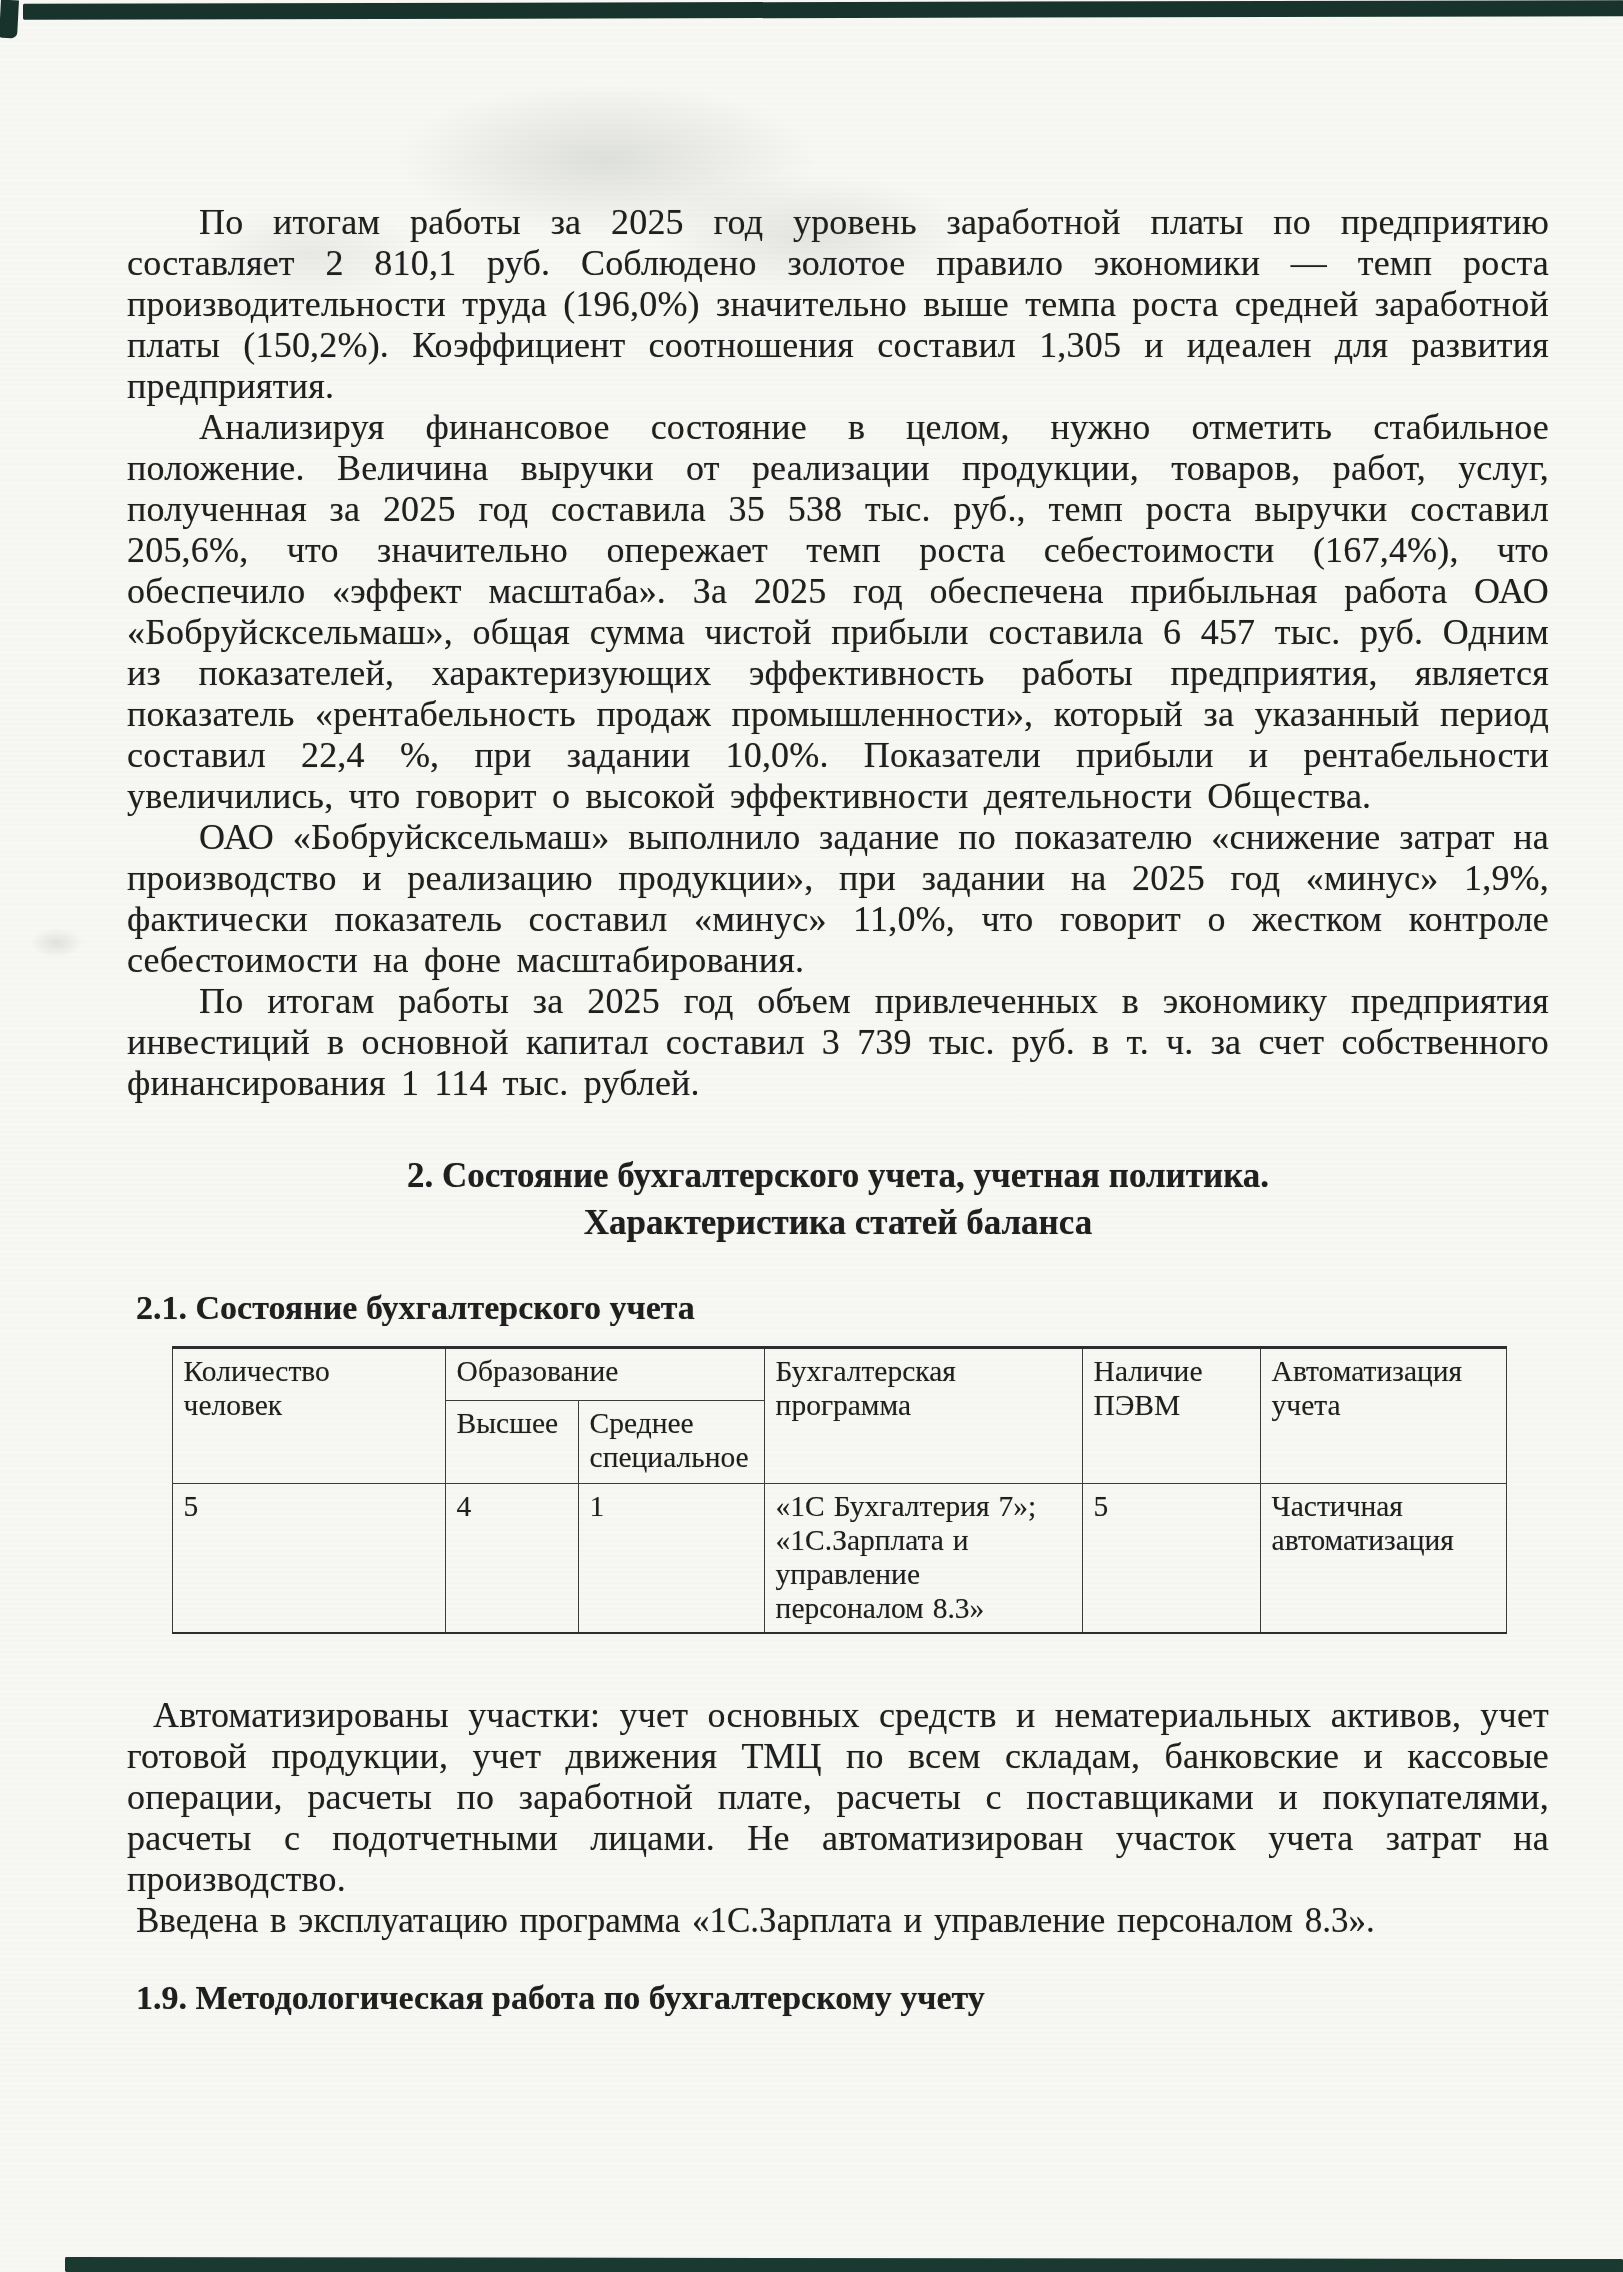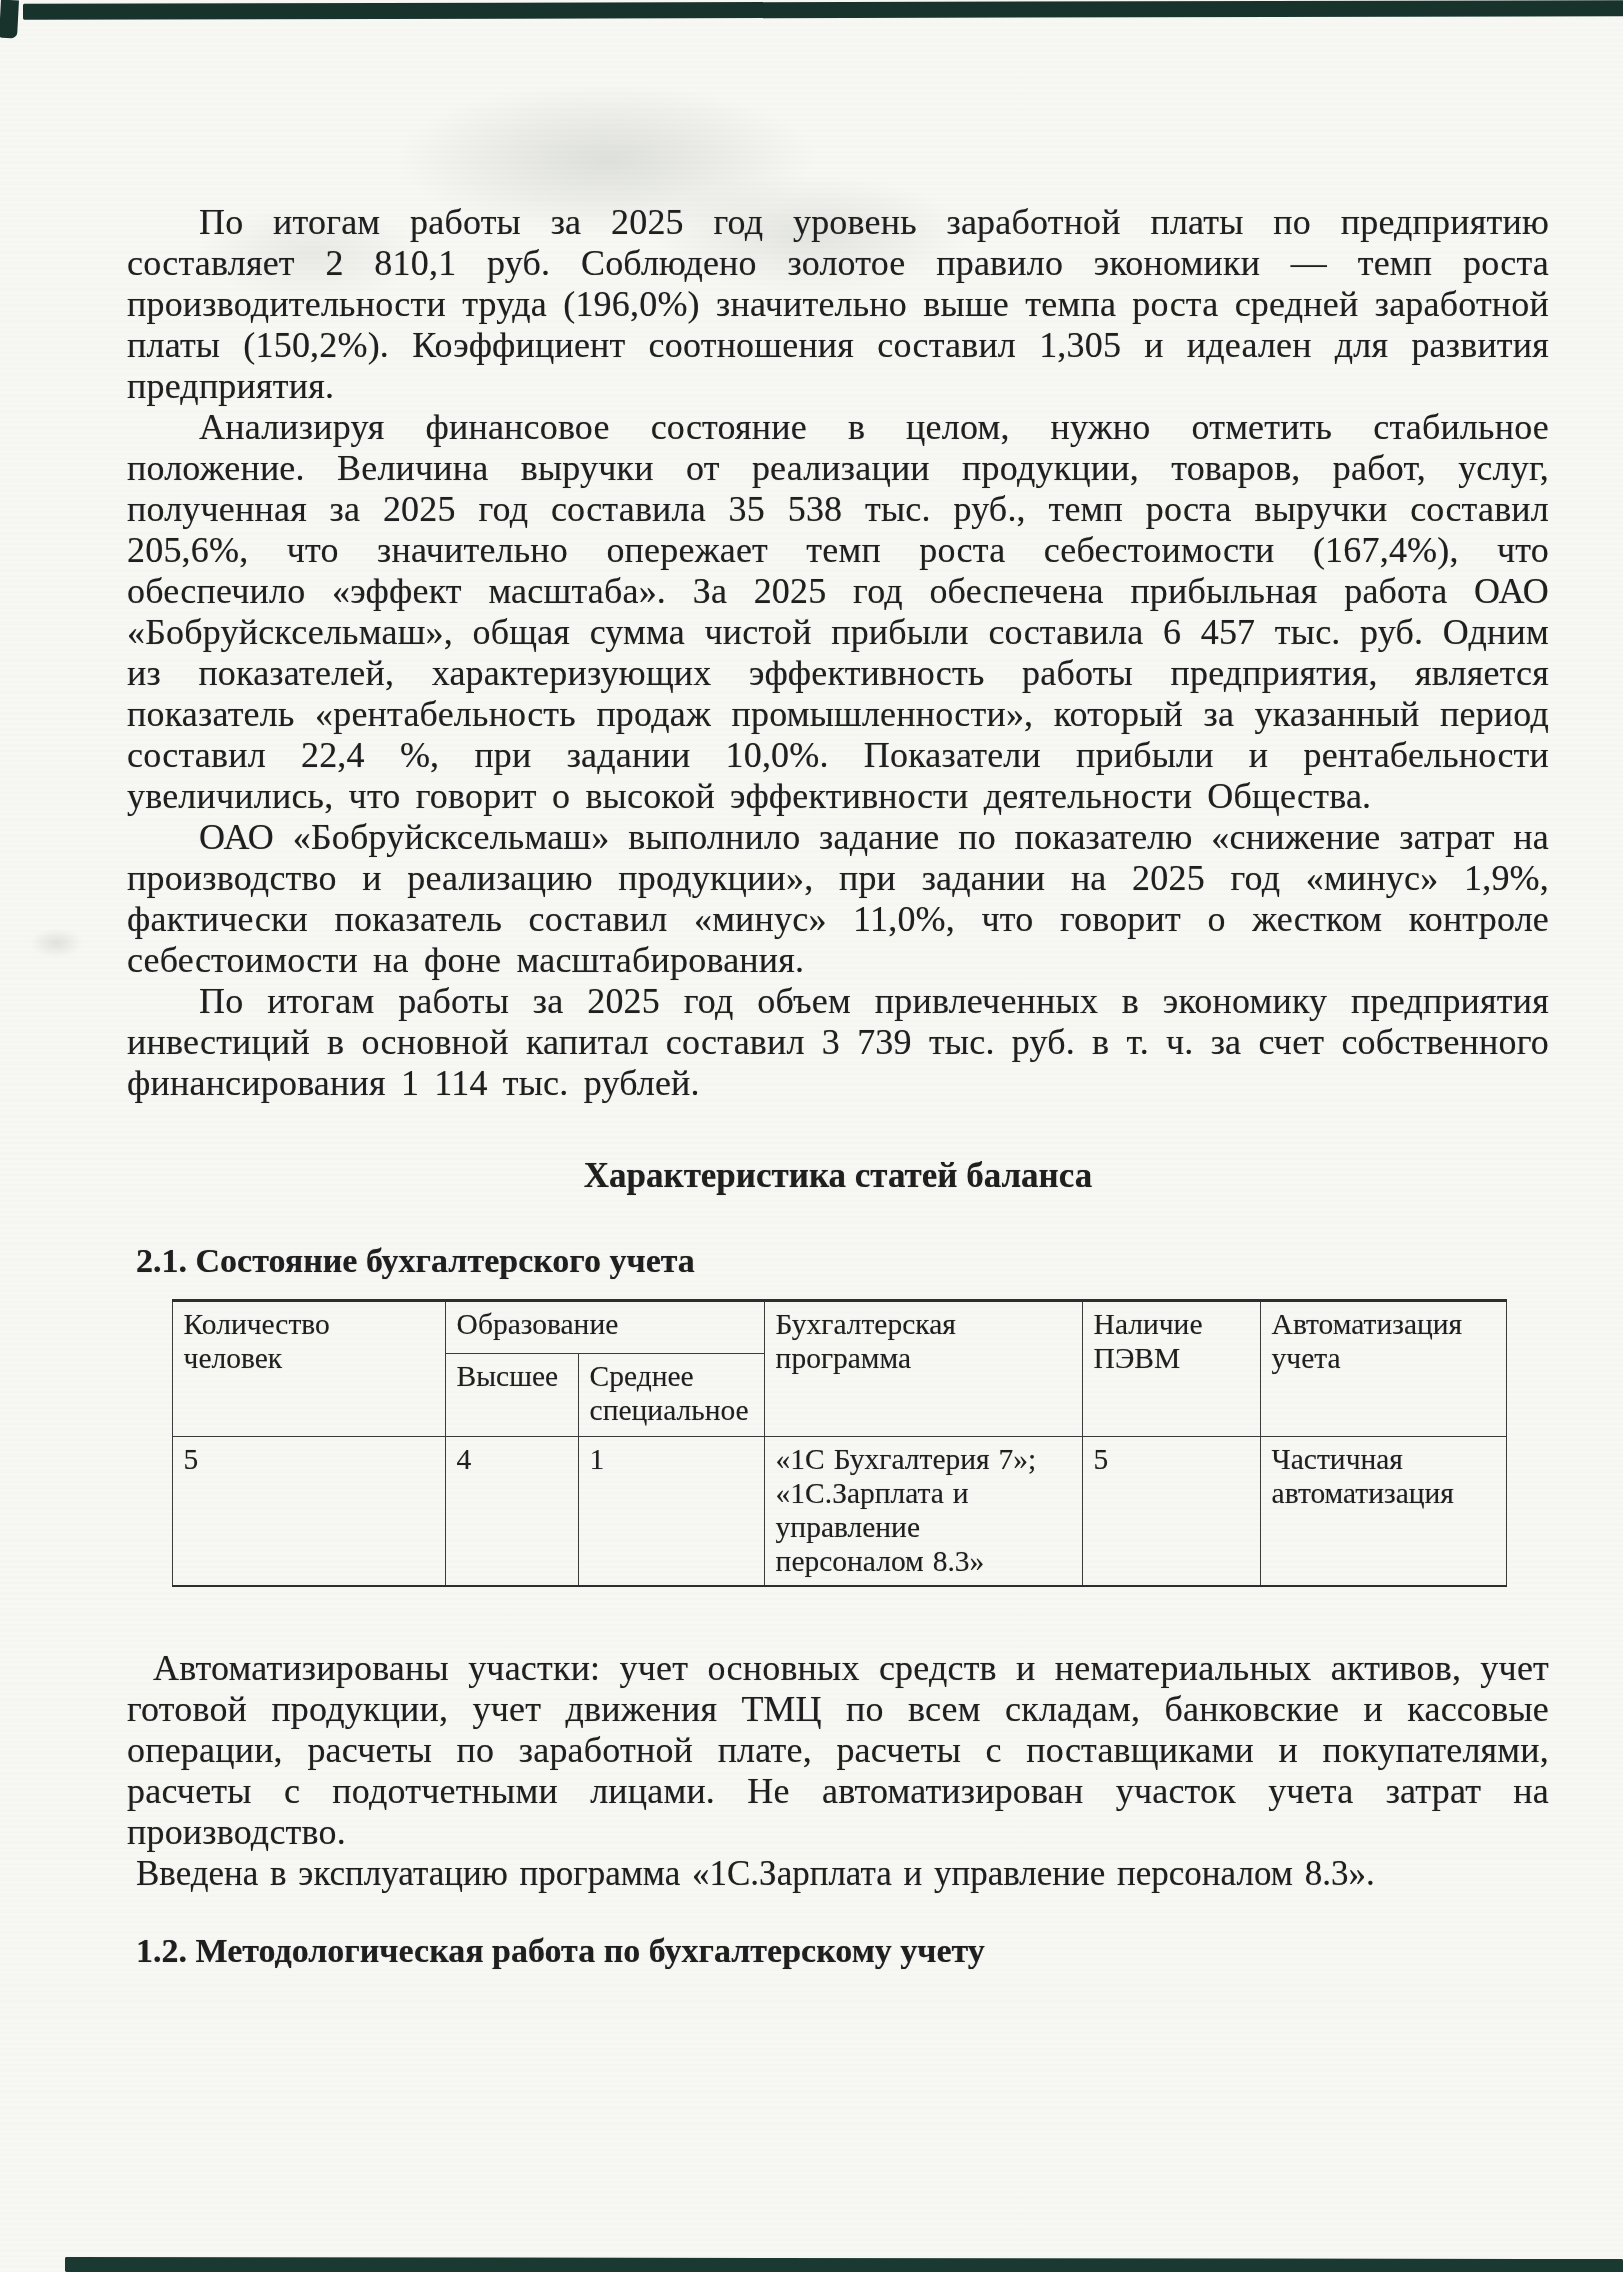--- a/index.html
+++ b/index.html
@@ -123,20 +123,21 @@
   <div class="smudge s4"></div>
 
   <div class="content">
 
     <p class="body-par">По итогам работы за 2025 год уровень заработной платы по предприятию составляет 2 810,1 руб. Соблюдено золотое правило экономики — темп роста производительности труда (196,0%) значительно выше темпа роста средней заработной платы (150,2%). Коэффициент соотношения составил 1,305 и идеален для развития предприятия.</p>
     <p class="body-par">Анализируя финансовое состояние в целом, нужно отметить стабильное положение. Величина выручки от реализации продукции, товаров, работ, услуг, полученная за 2025 год составила 35 538 тыс. руб., темп роста выручки составил 205,6%, что значительно опережает темп роста себестоимости (167,4%), что обеспечило «эффект масштаба». За 2025 год обеспечена прибыльная работа ОАО «Бобруйсксельмаш», общая сумма чистой прибыли составила 6 457 тыс. руб. Одним из показателей, характеризующих эффективность работы предприятия, является показатель «рентабельность продаж промышленности», который за указанный период составил 22,4 %, при задании 10,0%. Показатели прибыли и рентабельности увеличились, что говорит о высокой эффективности деятельности Общества.</p>
     <p class="body-par">ОАО «Бобруйсксельмаш» выполнило задание по показателю «снижение затрат на производство и реализацию продукции», при задании на 2025 год «минус» 1,9%, фактически показатель составил «минус» 11,0%, что говорит о жестком контроле себестоимости на фоне масштабирования.</p>
     <p class="body-par">По итогам работы за 2025 год объем привлеченных в экономику предприятия инвестиций в основной капитал составил 3 739 тыс. руб. в т. ч. за счет собственного финансирования 1 114 тыс. рублей.</p>
 
     <div class="section-heading">
+      <div>2. Состояние бухгалтерского учета, учетная политика.</div>
       <div>Характеристика статей баланса</div>
     </div>
 
     <div class="sub-heading">2.1. Состояние бухгалтерского учета</div>
 
     <table class="staff">
       <colgroup>
         <col style="width:273px">
         <col style="width:133px">
         <col style="width:186px">
@@ -163,18 +164,18 @@
           <td class="cell-program-data">«1С Бухгалтерия 7»; «1С.Зарплата и управление персоналом 8.3»</td>
           <td>5</td>
           <td>Частичная автоматизация</td>
         </tr>
       </tbody>
     </table>
 
     <p class="after-table">Автоматизированы участки: учет основных средств и нематериальных активов, учет готовой продукции, учет движения ТМЦ по всем складам, банковские и кассовые операции, расчеты по заработной плате, расчеты с поставщиками и покупателями, расчеты с подотчетными лицами. Не автоматизирован участок учета затрат на производство.</p>
     <p class="intro-line">Введена в эксплуатацию программа «1С.Зарплата и управление персоналом 8.3».</p>
 
-    <div class="sub-heading second">1.2. Методологическая работа по бухгалтерскому учету</div>
+    <div class="sub-heading second">1.9. Методологическая работа по бухгалтерскому учету</div>
 
 
   </div>
 </div>
 
 
 </body></html>

